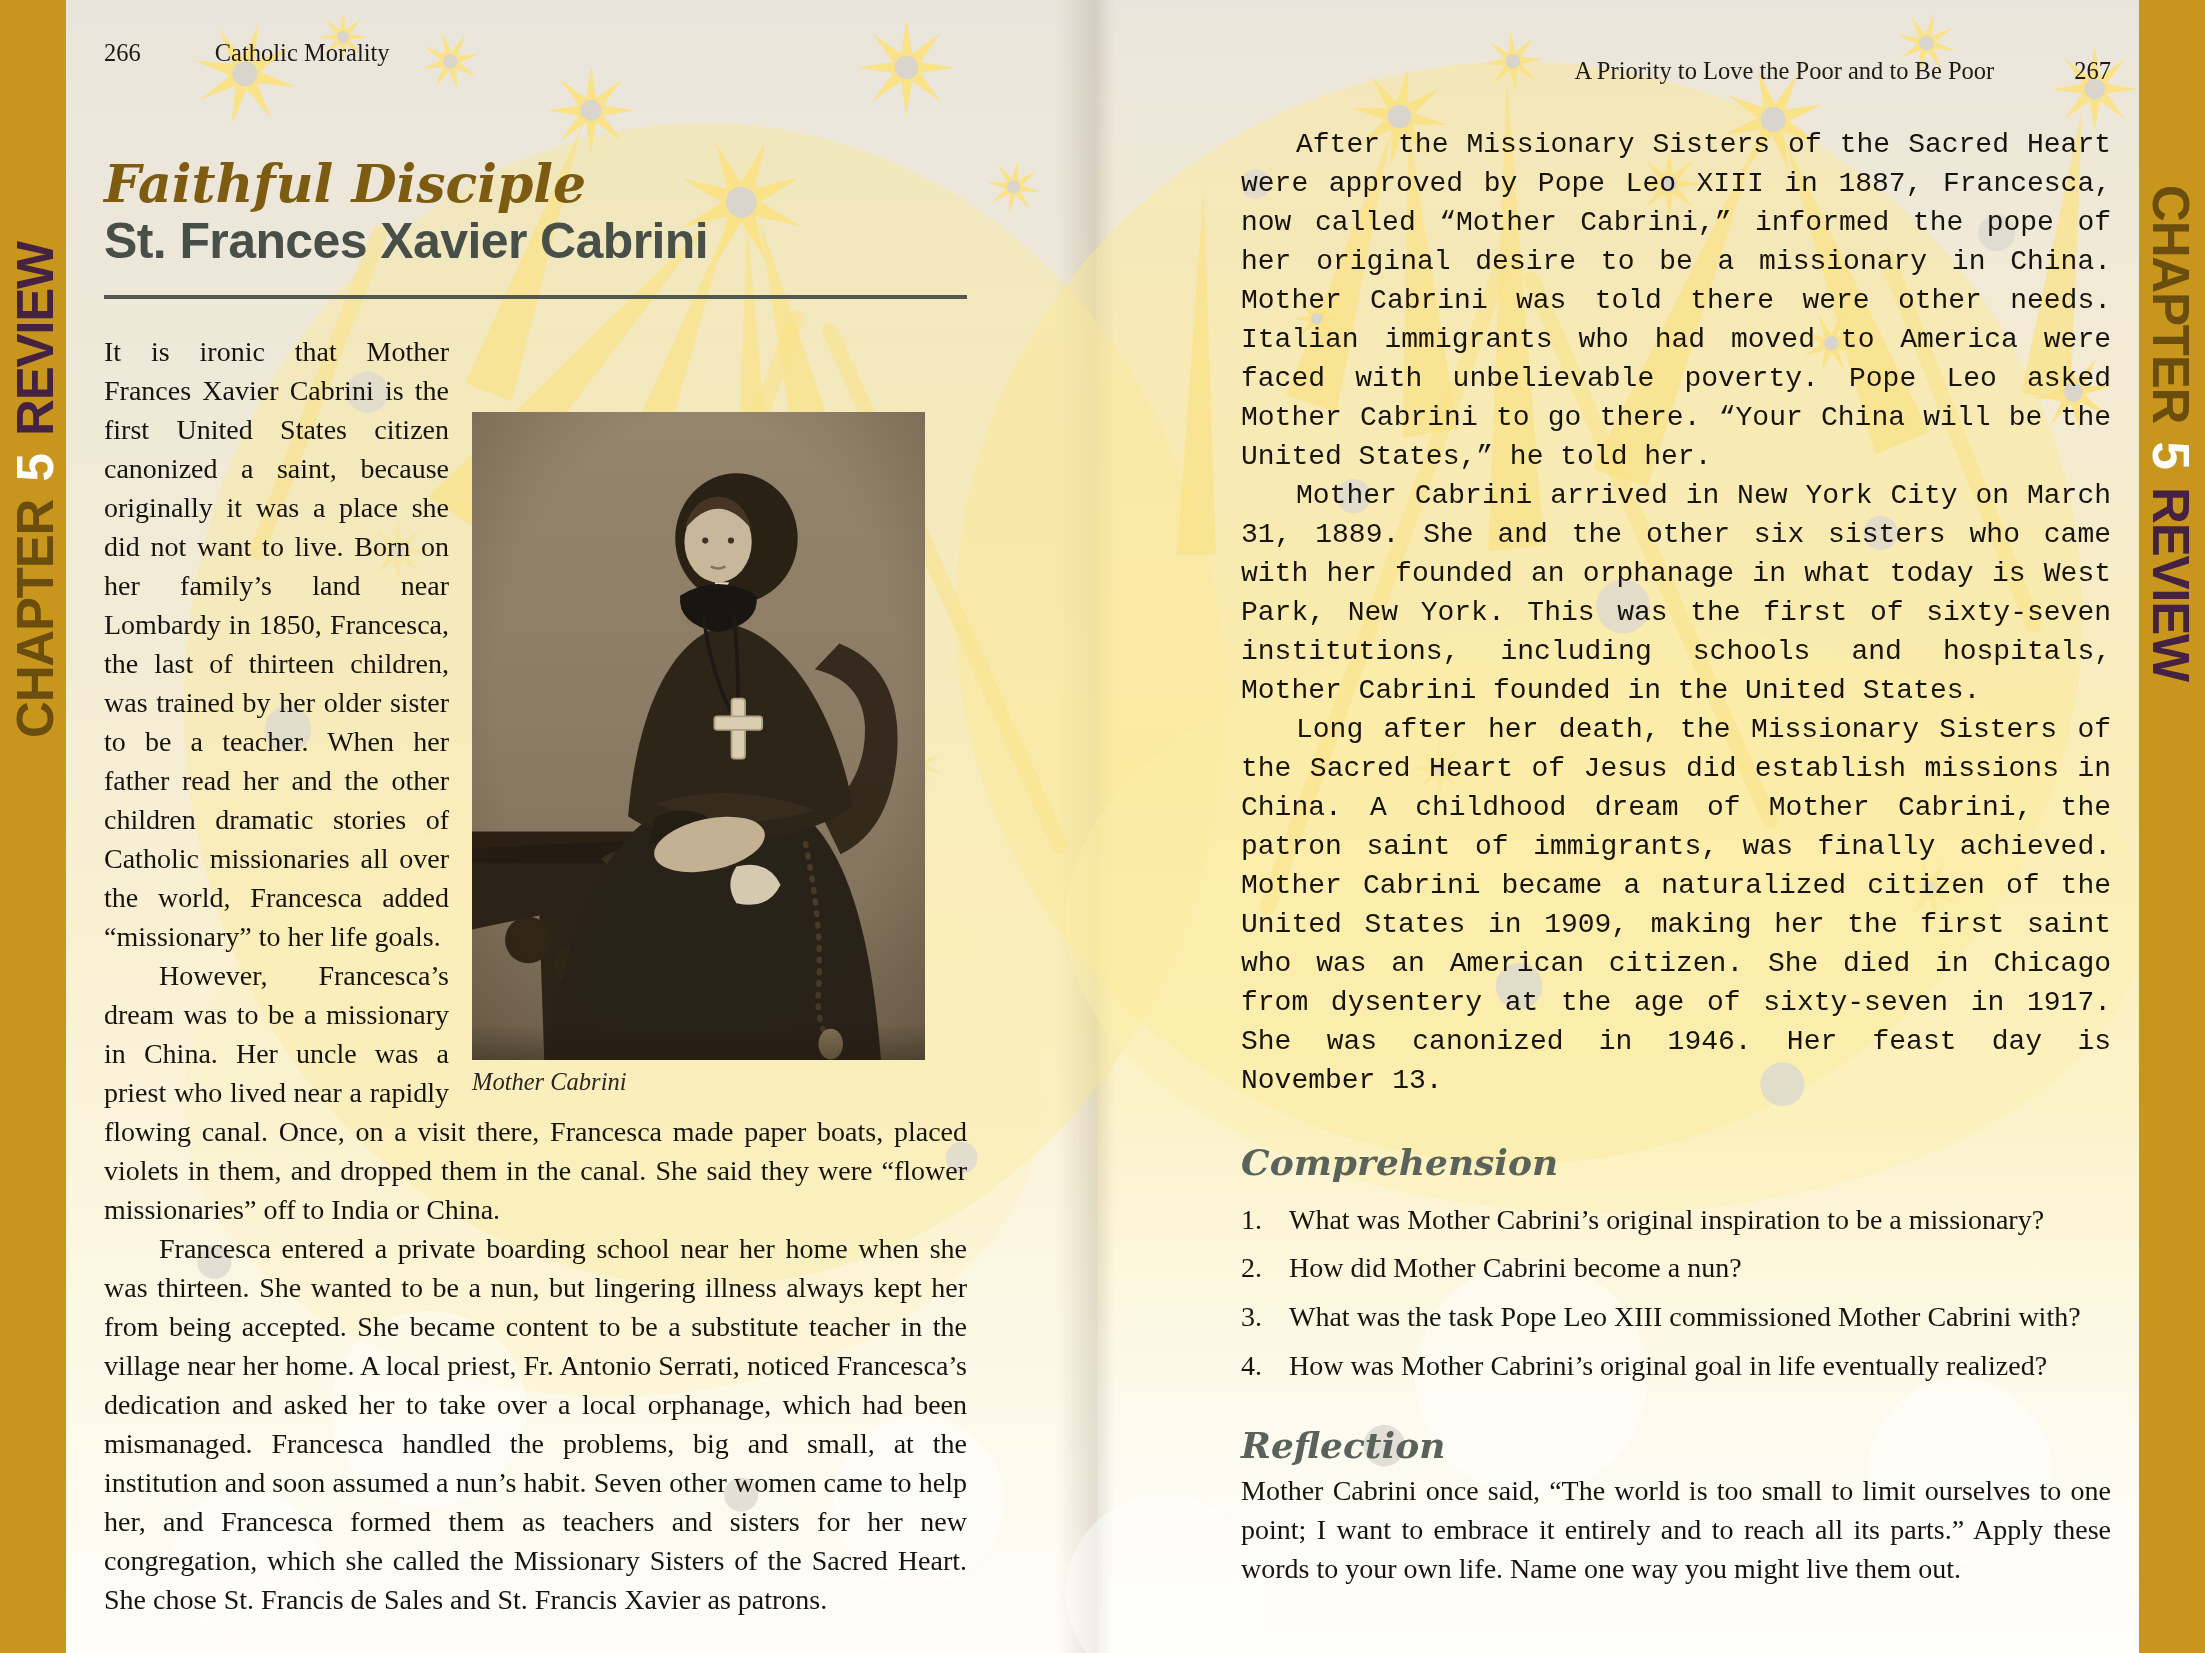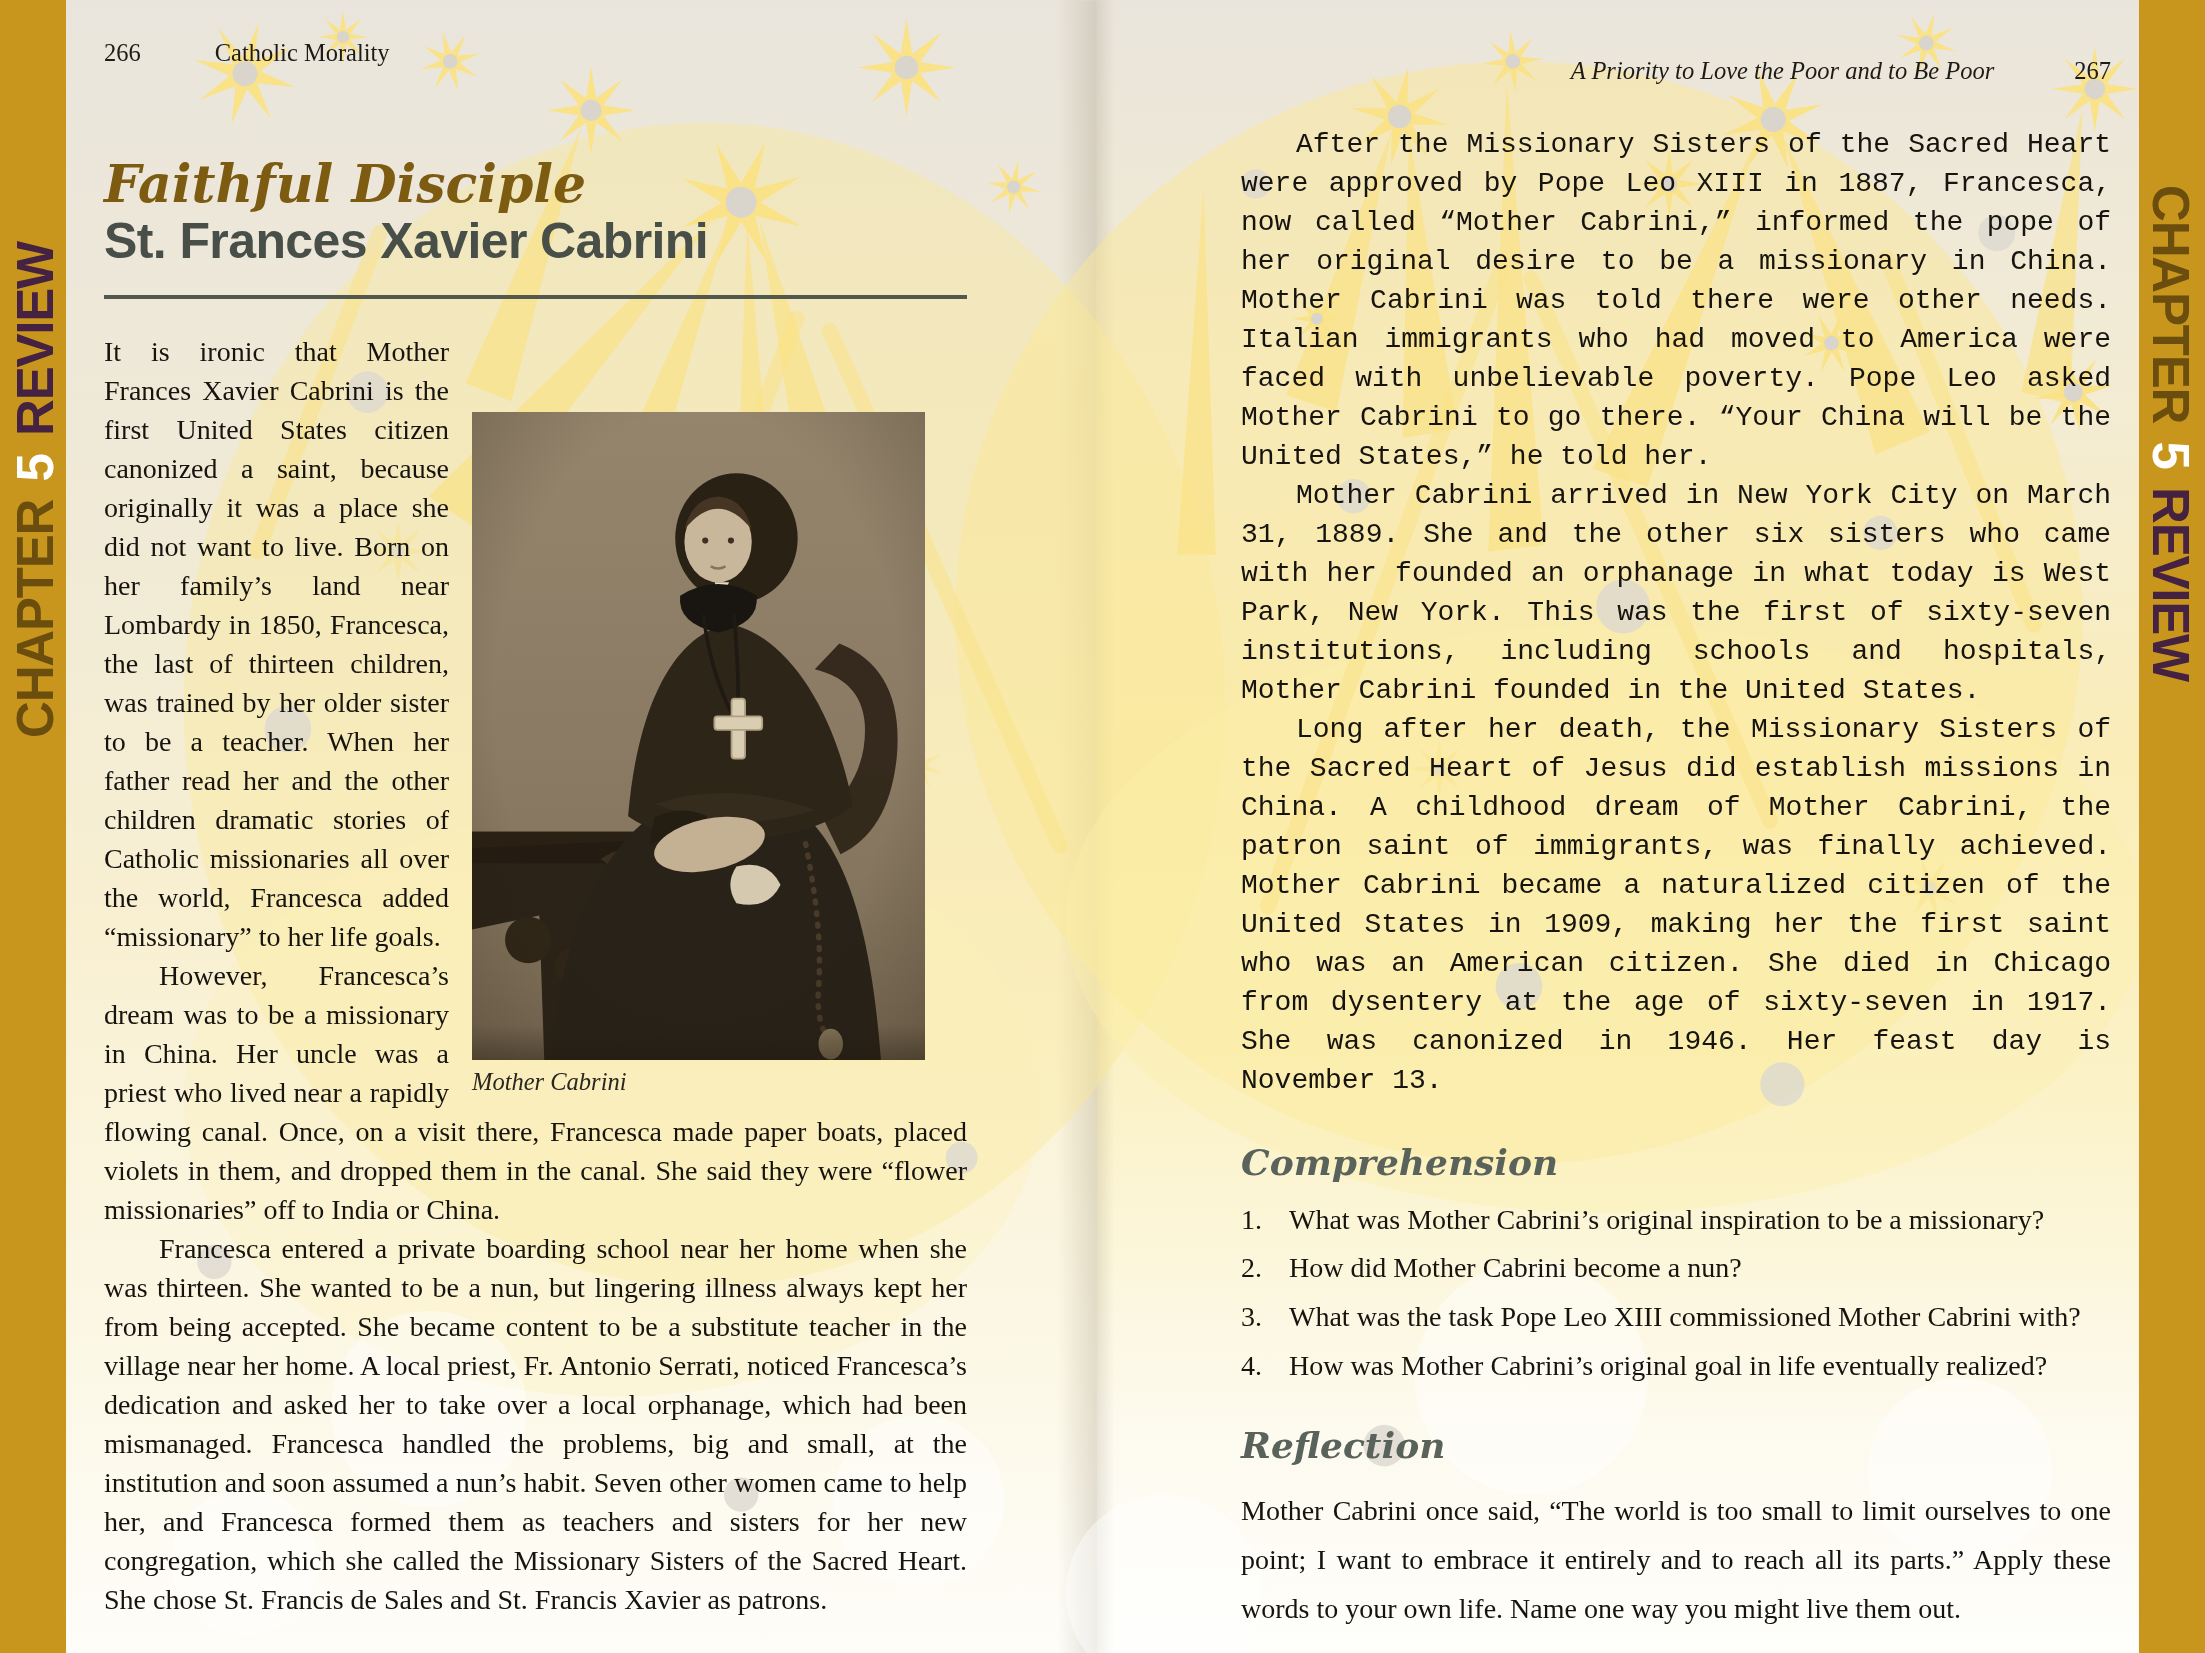--- a/index.html
+++ b/index.html
@@ -25,21 +25,21 @@
   .w-review{color:#452241;}
 
   
   .page{position:absolute;top:0;height:1654px;z-index:2;box-sizing:border-box;}
   .page-left{left:66px;width:1030px;padding:38px 129px 0 38px;}
   .page-right{left:1097px;width:1043px;padding:56px 29px 0 144px;}
 
   .pg-head{display:flex;align-items:baseline;font-size:24.5px;line-height:29px;color:#1E1B16;}
   .pg-head-left{gap:74px;}
   .pg-head-right{justify-content:flex-end;gap:80px;}
-  .run-italic{font-style:italic;}
+  .run-italic{}
 
   .title-block{margin-top:92px;}
   .feature-label{
     font-family:"DejaVu Serif",serif;font-style:italic;font-weight:600;
     font-size:52px;line-height:49px;color:#7D5C12;
   }
   .page-title{
     font-family:"Liberation Sans",sans-serif;font-weight:700;
     font-size:50px;line-height:59px;color:#484F49;letter-spacing:-0.6px;margin-top:3.7px;
   }
@@ -60,21 +60,21 @@
 
   
   .section-heading{
     font-family:"DejaVu Serif",serif;font-style:italic;font-weight:700;
     font-size:36px;line-height:45px;color:#59625B;margin-top:40px;
   }
   ol.questions{list-style:none;margin:14.7px 0 0 0;padding:0;font-size:28px;}
   ol.questions li{display:flex;margin-bottom:9.8px;line-height:39px;}
   .q-num{width:48px;flex:0 0 48px;}
   .q-text{flex:1;}
-  .reflection-copy{margin-top:18px;font-size:28px;line-height:49px;text-align:justify;}
+  .reflection-copy{margin-top:3px;font-size:28px;line-height:39px;text-align:justify;}
 </style>
 </head>
 <body>
 
 <div id="stage">
 
   <svg class="decor" width="2205" height="1654" viewBox="0 0 3600 2700" aria-hidden="true">
     <defs>
       <linearGradient id="gradL" x1="0" y1="0" x2="0" y2="1">
         <stop offset="0" stop-color="#EAE5DC"></stop>

